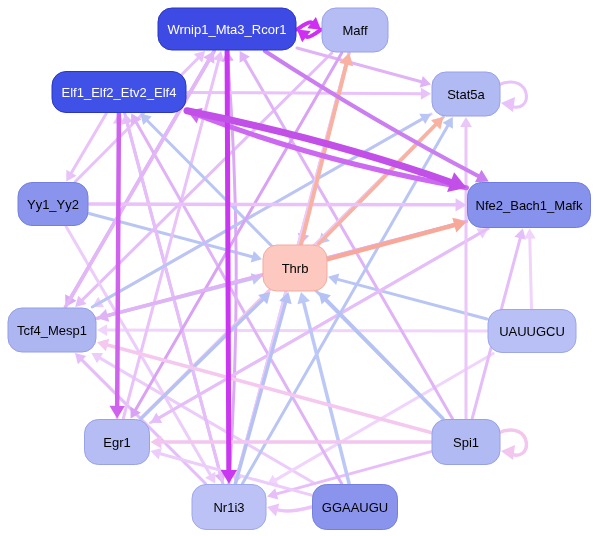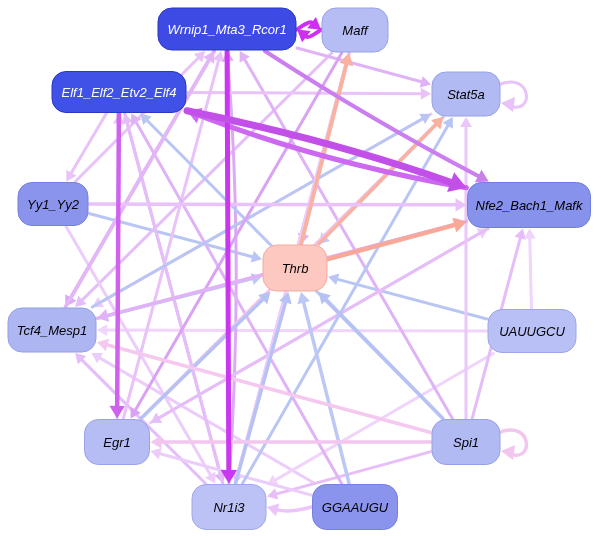--- a/index.html
+++ b/index.html
@@ -1,18 +1,18 @@
 <!DOCTYPE html>
 <html><head>
 <meta charset="utf-8">
 <style>
   html, body { margin: 0; padding: 0; background: #ffffff; }
   body { width: 601px; height: 536px; overflow: hidden;
          font-family: "Liberation Sans", sans-serif; }
-  #graph-wrap { width: 601px; height: 536px; position: relative; font-style: italic; }
+  #graph-wrap { width: 601px; height: 536px; position: relative; }
   svg { display: block; }
   text { font-family: "Liberation Sans", sans-serif; }
 </style>
 </head>
 <body>
 
 <div id="graph-wrap">
   <svg id="graph-svg" width="601" height="536" viewBox="0 0 601 536">
       <g>
         <g>

